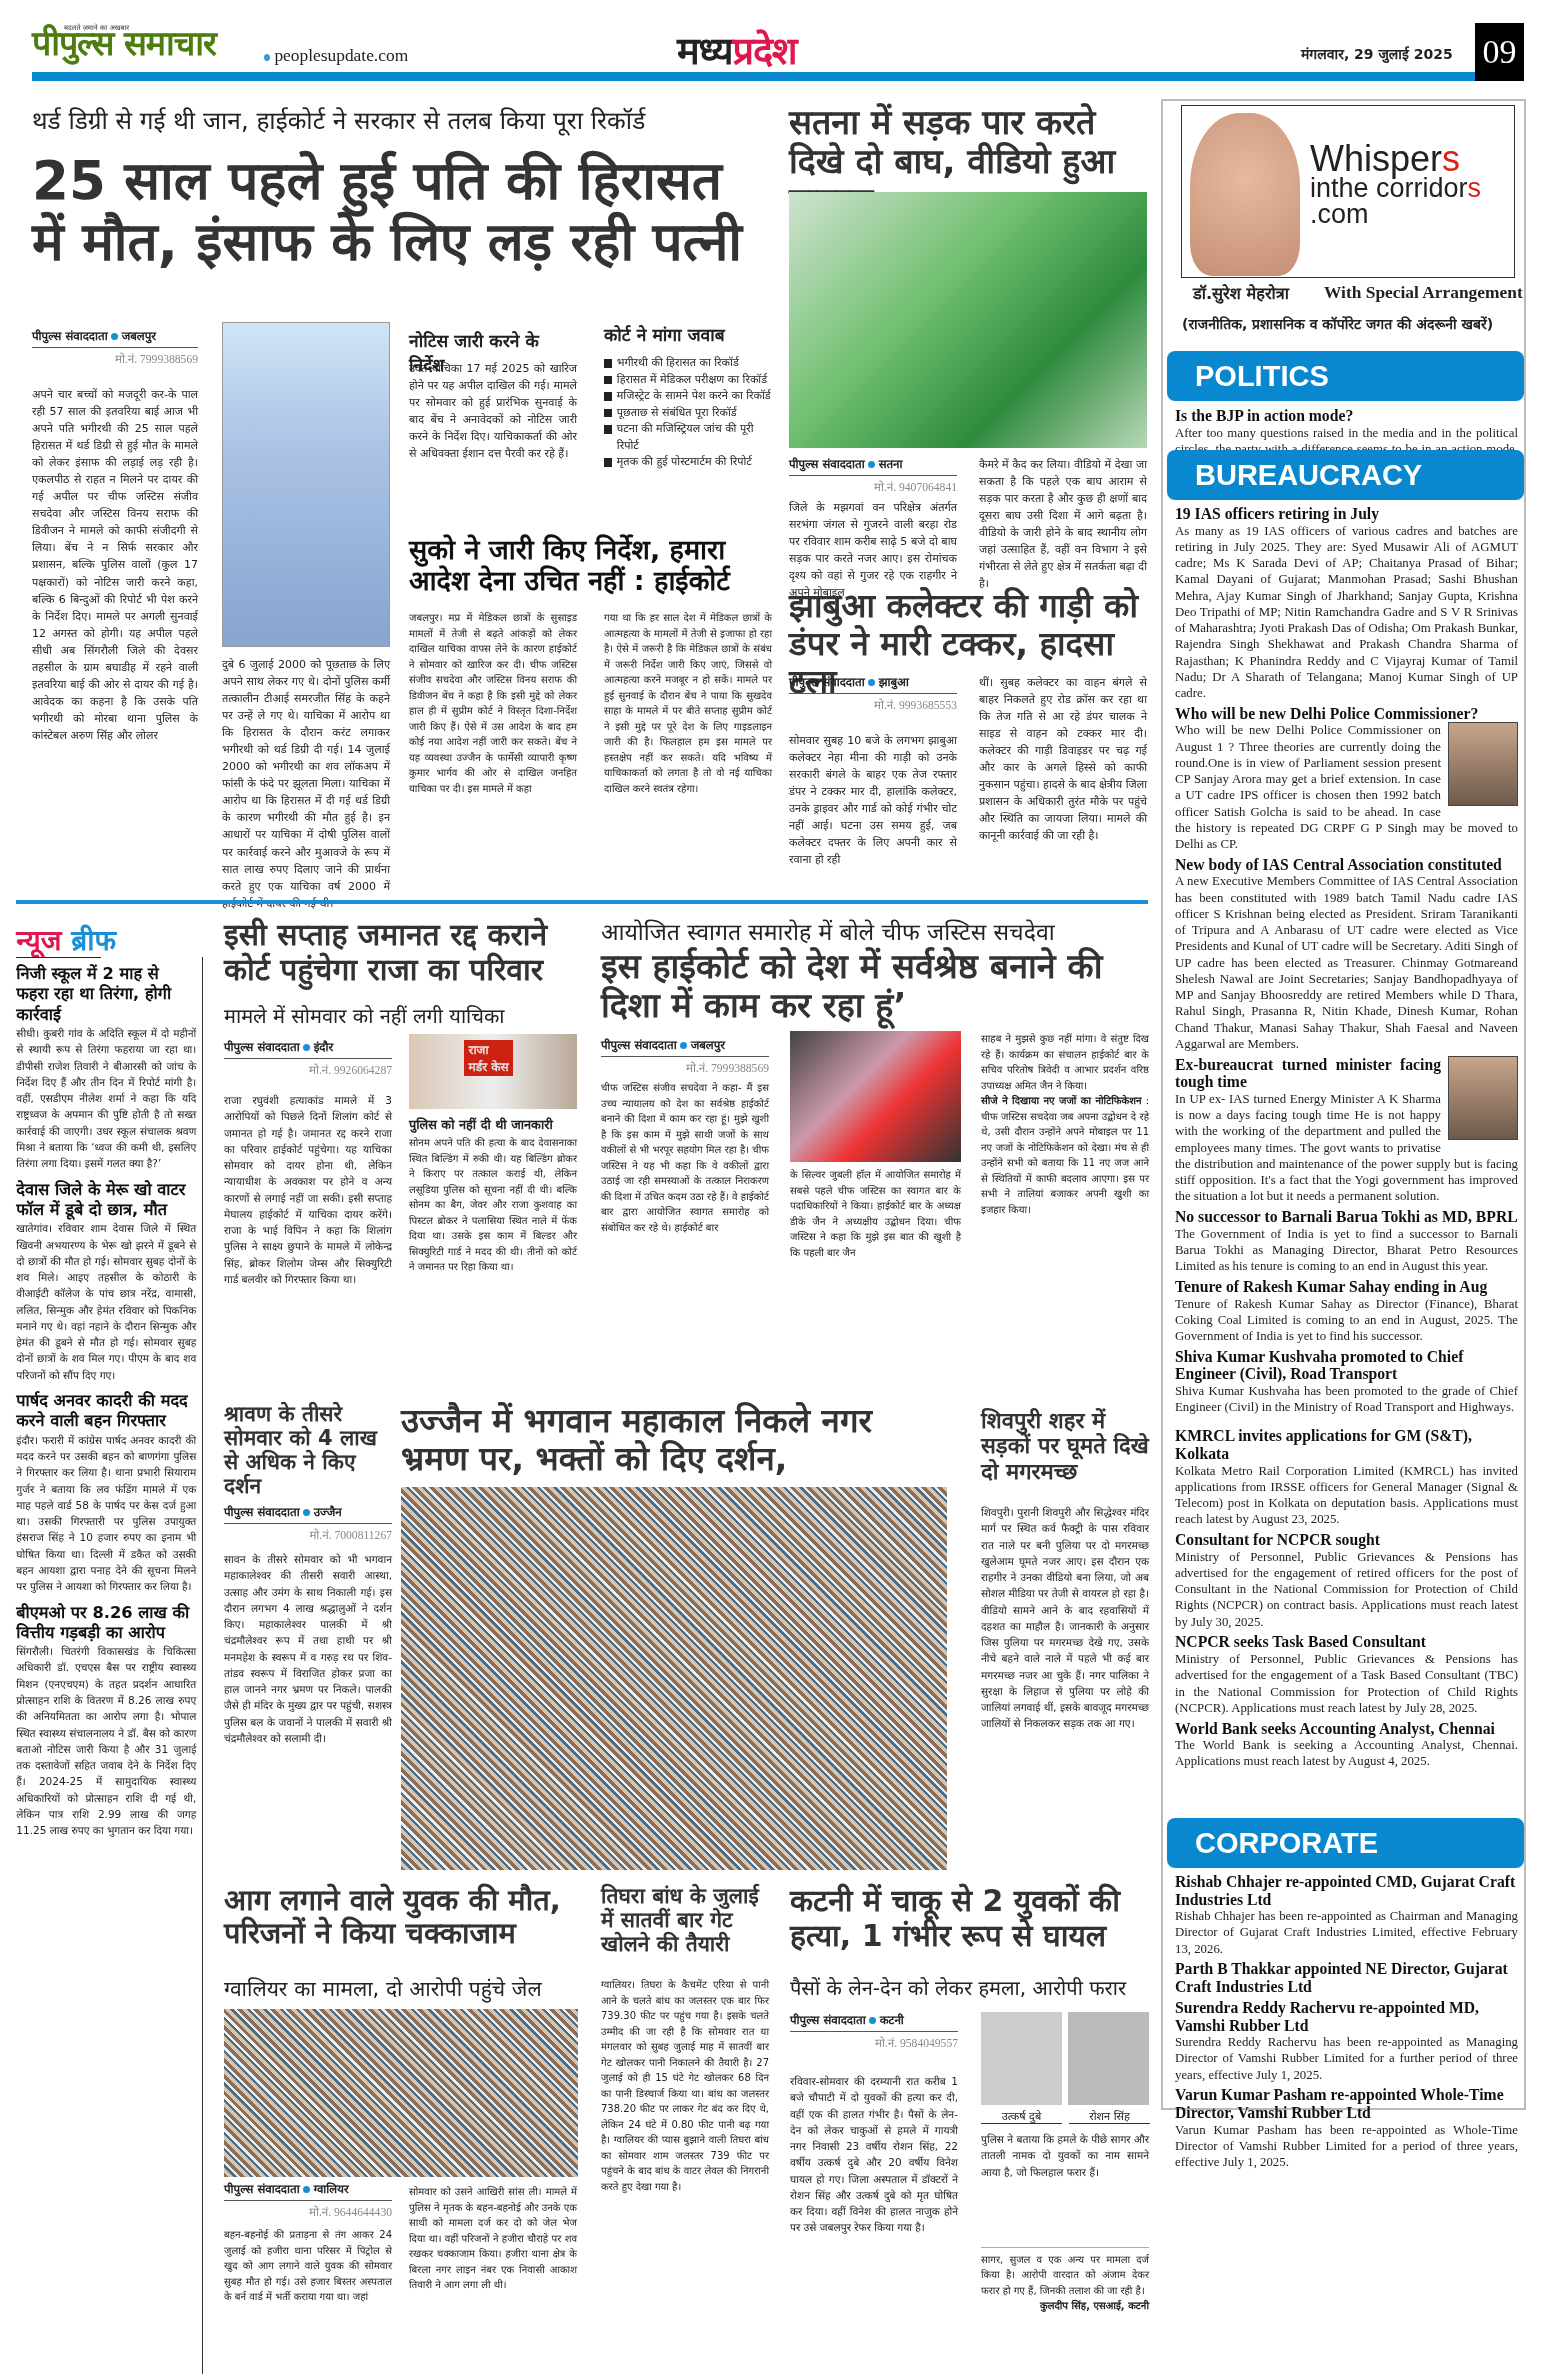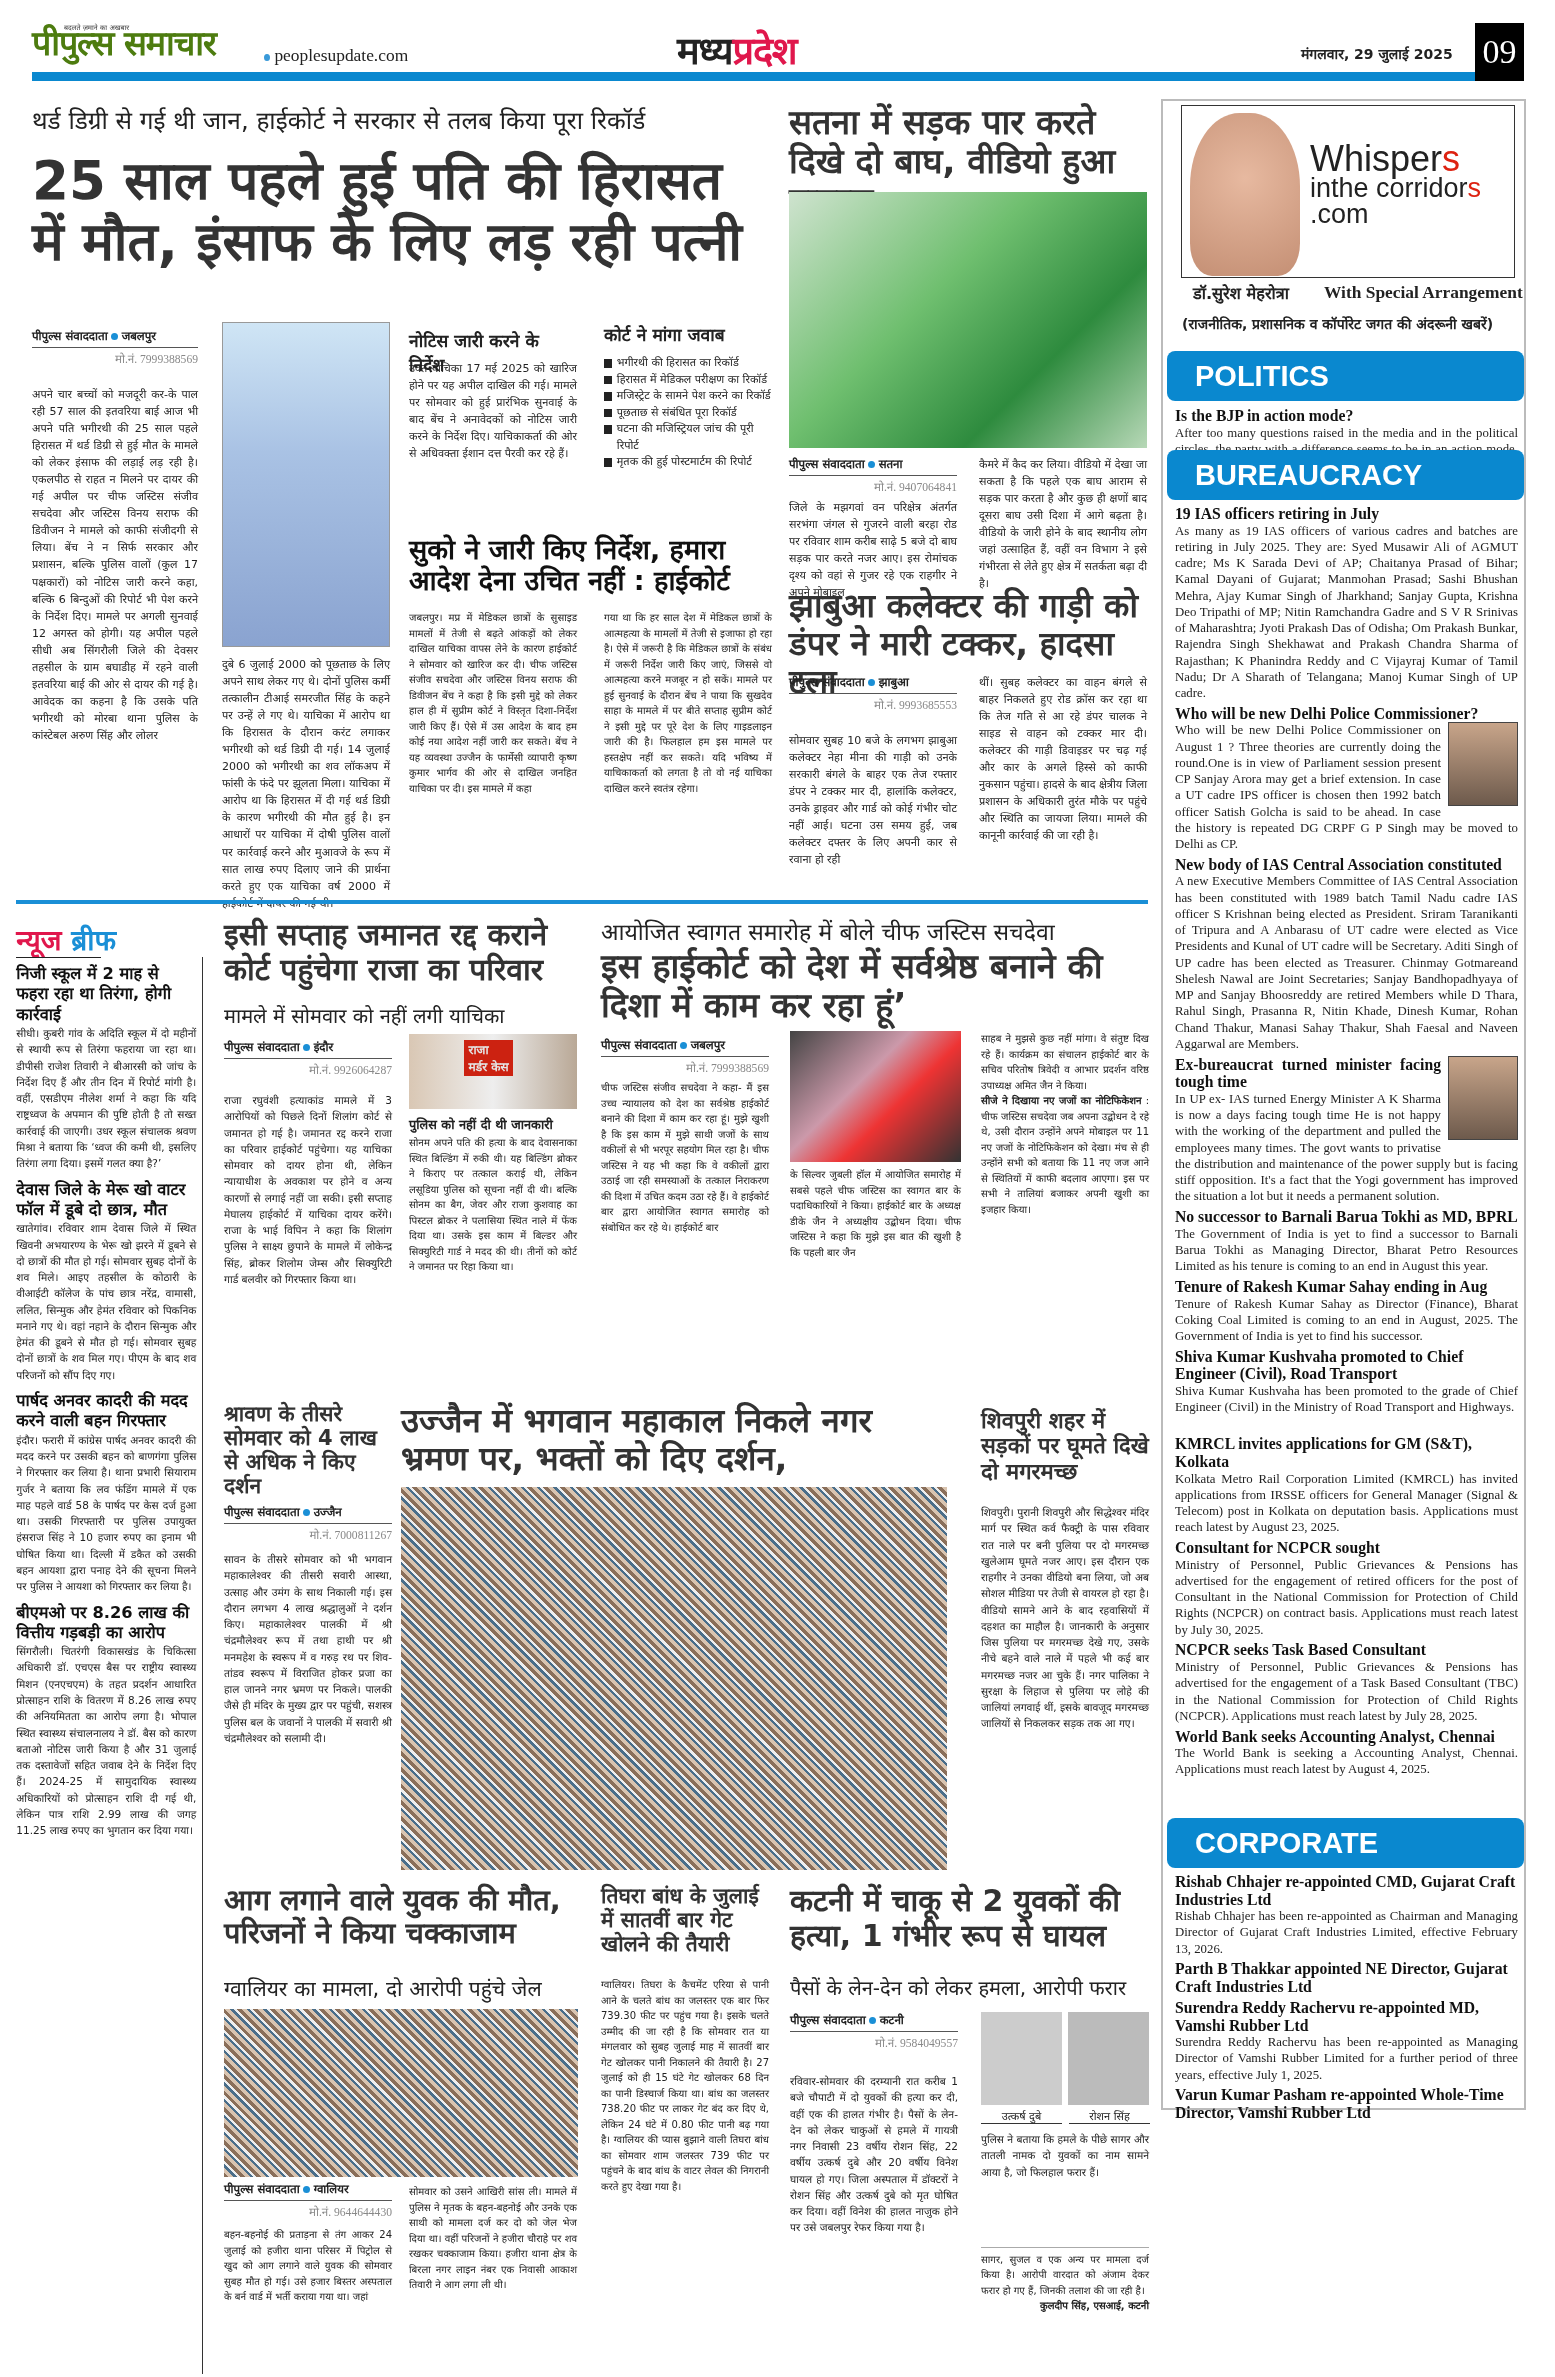--- a/index.html
+++ b/index.html
@@ -207,32 +207,33 @@
   <div class="wt"><div class="wi"></div><span>Who will be new Delhi Police Commissioner on August 1 ? Three theories are currently doing the round.One is in view of Parliament session present CP Sanjay Arora may get a brief extension. In case a UT cadre IPS officer is chosen then 1992 batch officer Satish Golcha is said to be ahead. In case the history is repeated DG CRPF G P Singh may be moved to Delhi as CP.</span></div>
   <div class="wh" style="margin-top:3.5px;clear:both">New body of IAS Central Association constituted</div>
   <div class="wt">A new Executive Members Committee of IAS Central Association has been constituted with 1989 batch Tamil Nadu cadre IAS officer S Krishnan being elected as President. Sriram Taranikanti of Tripura and A Anbarasu of UT cadre were elected as Vice Presidents and Kunal of UT cadre will be Secretary. Aditi Singh of UP cadre has been elected as Treasurer. Chinmay Gotmareand Shelesh Nawal are Joint Secretaries; Sanjay Bandhopadhyaya of MP and Sanjay Bhoosreddy are retired Members while D Thara, Rahul Singh, Prasanna R, Nitin Khade, Dinesh Kumar, Rohan Chand Thakur, Manasi Sahay Thakur, Shah Faesal and Naveen Aggarwal are Members.</div>
   <div class="wt" style="margin-top:3.5px"><div class="wi"></div><div class="wh">Ex-bureaucrat turned minister facing tough time</div><span>In UP ex- IAS turned Energy Minister A K Sharma is now a days facing tough time He is not happy with the working of the department and pulled the employees many times. The govt wants to privatise the distribution and maintenance of the power supply but is facing stiff opposition. It's a fact that the Yogi government has improved the situation a lot but it needs a permanent solution.</span></div>
   <div class="wh" style="margin-top:3.5px;clear:both">No successor to Barnali Barua Tokhi as MD, BPRL</div>
   <div class="wt">The Government of India is yet to find a successor to Barnali Barua Tokhi as Managing Director, Bharat Petro Resources Limited as his tenure is coming to an end in August this year.</div>
   <div class="wh" style="margin-top:3.5px">Tenure of Rakesh Kumar Sahay ending in Aug</div>
   <div class="wt">Tenure of Rakesh Kumar Sahay as Director (Finance), Bharat Coking Coal Limited is coming to an end in August, 2025. The Government of India is yet to find his successor.</div>
   <div class="wh" style="margin-top:3.5px">Shiva Kumar Kushvaha promoted to Chief Engineer (Civil), Road Transport</div>
   <div class="wt">Shiva Kumar Kushvaha has been promoted to the grade of Chief Engineer (Civil) in the Ministry of Road Transport and Highways.</div>
-  <div class="wh" style="margin-top:20px">KMRCL invites applications for GM (S&amp;T), Kolkata</div>
+  <div class="wh" style="margin-top:12px">KMRCL invites applications for GM (S&amp;T), Kolkata</div>
   <div class="wt">Kolkata Metro Rail Corporation Limited (KMRCL) has invited applications from IRSSE officers for General Manager (Signal &amp; Telecom) post in Kolkata on deputation basis. Applications must reach latest by August 23, 2025.</div>
   <div class="wh" style="margin-top:3.5px">Consultant for NCPCR sought</div>
   <div class="wt">Ministry of Personnel, Public Grievances &amp; Pensions has advertised for the engagement of retired officers for the post of Consultant in the National Commission for Protection of Child Rights (NCPCR) on contract basis. Applications must reach latest by July 30, 2025.</div>
   <div class="wh" style="margin-top:3.5px">NCPCR seeks Task Based Consultant</div>
   <div class="wt">Ministry of Personnel, Public Grievances &amp; Pensions has advertised for the engagement of a Task Based Consultant (TBC) in the National Commission for Protection of Child Rights (NCPCR). Applications must reach latest by July 28, 2025.</div>
   <div class="wh" style="margin-top:3.5px">World Bank seeks Accounting Analyst, Chennai</div>
   <div class="wt">The World Bank is seeking a Accounting Analyst, Chennai. Applications must reach latest by August 4, 2025.</div>
 </div>
 
 <div class="pill" style="top:1818px">CORPORATE</div>
 <div class="abs" style="left:1175px;top:1873px;width:343px">
   <div class="wh">Rishab Chhajer re-appointed CMD, Gujarat Craft Industries Ltd</div>
   <div class="wt">Rishab Chhajer has been re-appointed as Chairman and Managing Director of Gujarat Craft Industries Limited, effective February 13, 2026.</div>
   <div class="wh" style="margin-top:3.5px">Parth B Thakkar appointed NE Director, Gujarat Craft Industries Ltd</div>
   <div class="wh" style="margin-top:3.5px">Surendra Reddy Rachervu re-appointed MD, Vamshi Rubber Ltd</div>
   <div class="wt">Surendra Reddy Rachervu has been re-appointed as Managing Director of Vamshi Rubber Limited for a further period of three years, effective July 1, 2025.</div>
   <div class="wh" style="margin-top:3.5px">Varun Kumar Pasham re-appointed Whole-Time Director, Vamshi Rubber Ltd</div>
+  <div class="wt">Varun Kumar Pasham has been re-appointed as Whole-Time Director of Vamshi Rubber Limited for a period of three years, effective July 1, 2025.</div>
 </div>
 
 
 </body></html>

